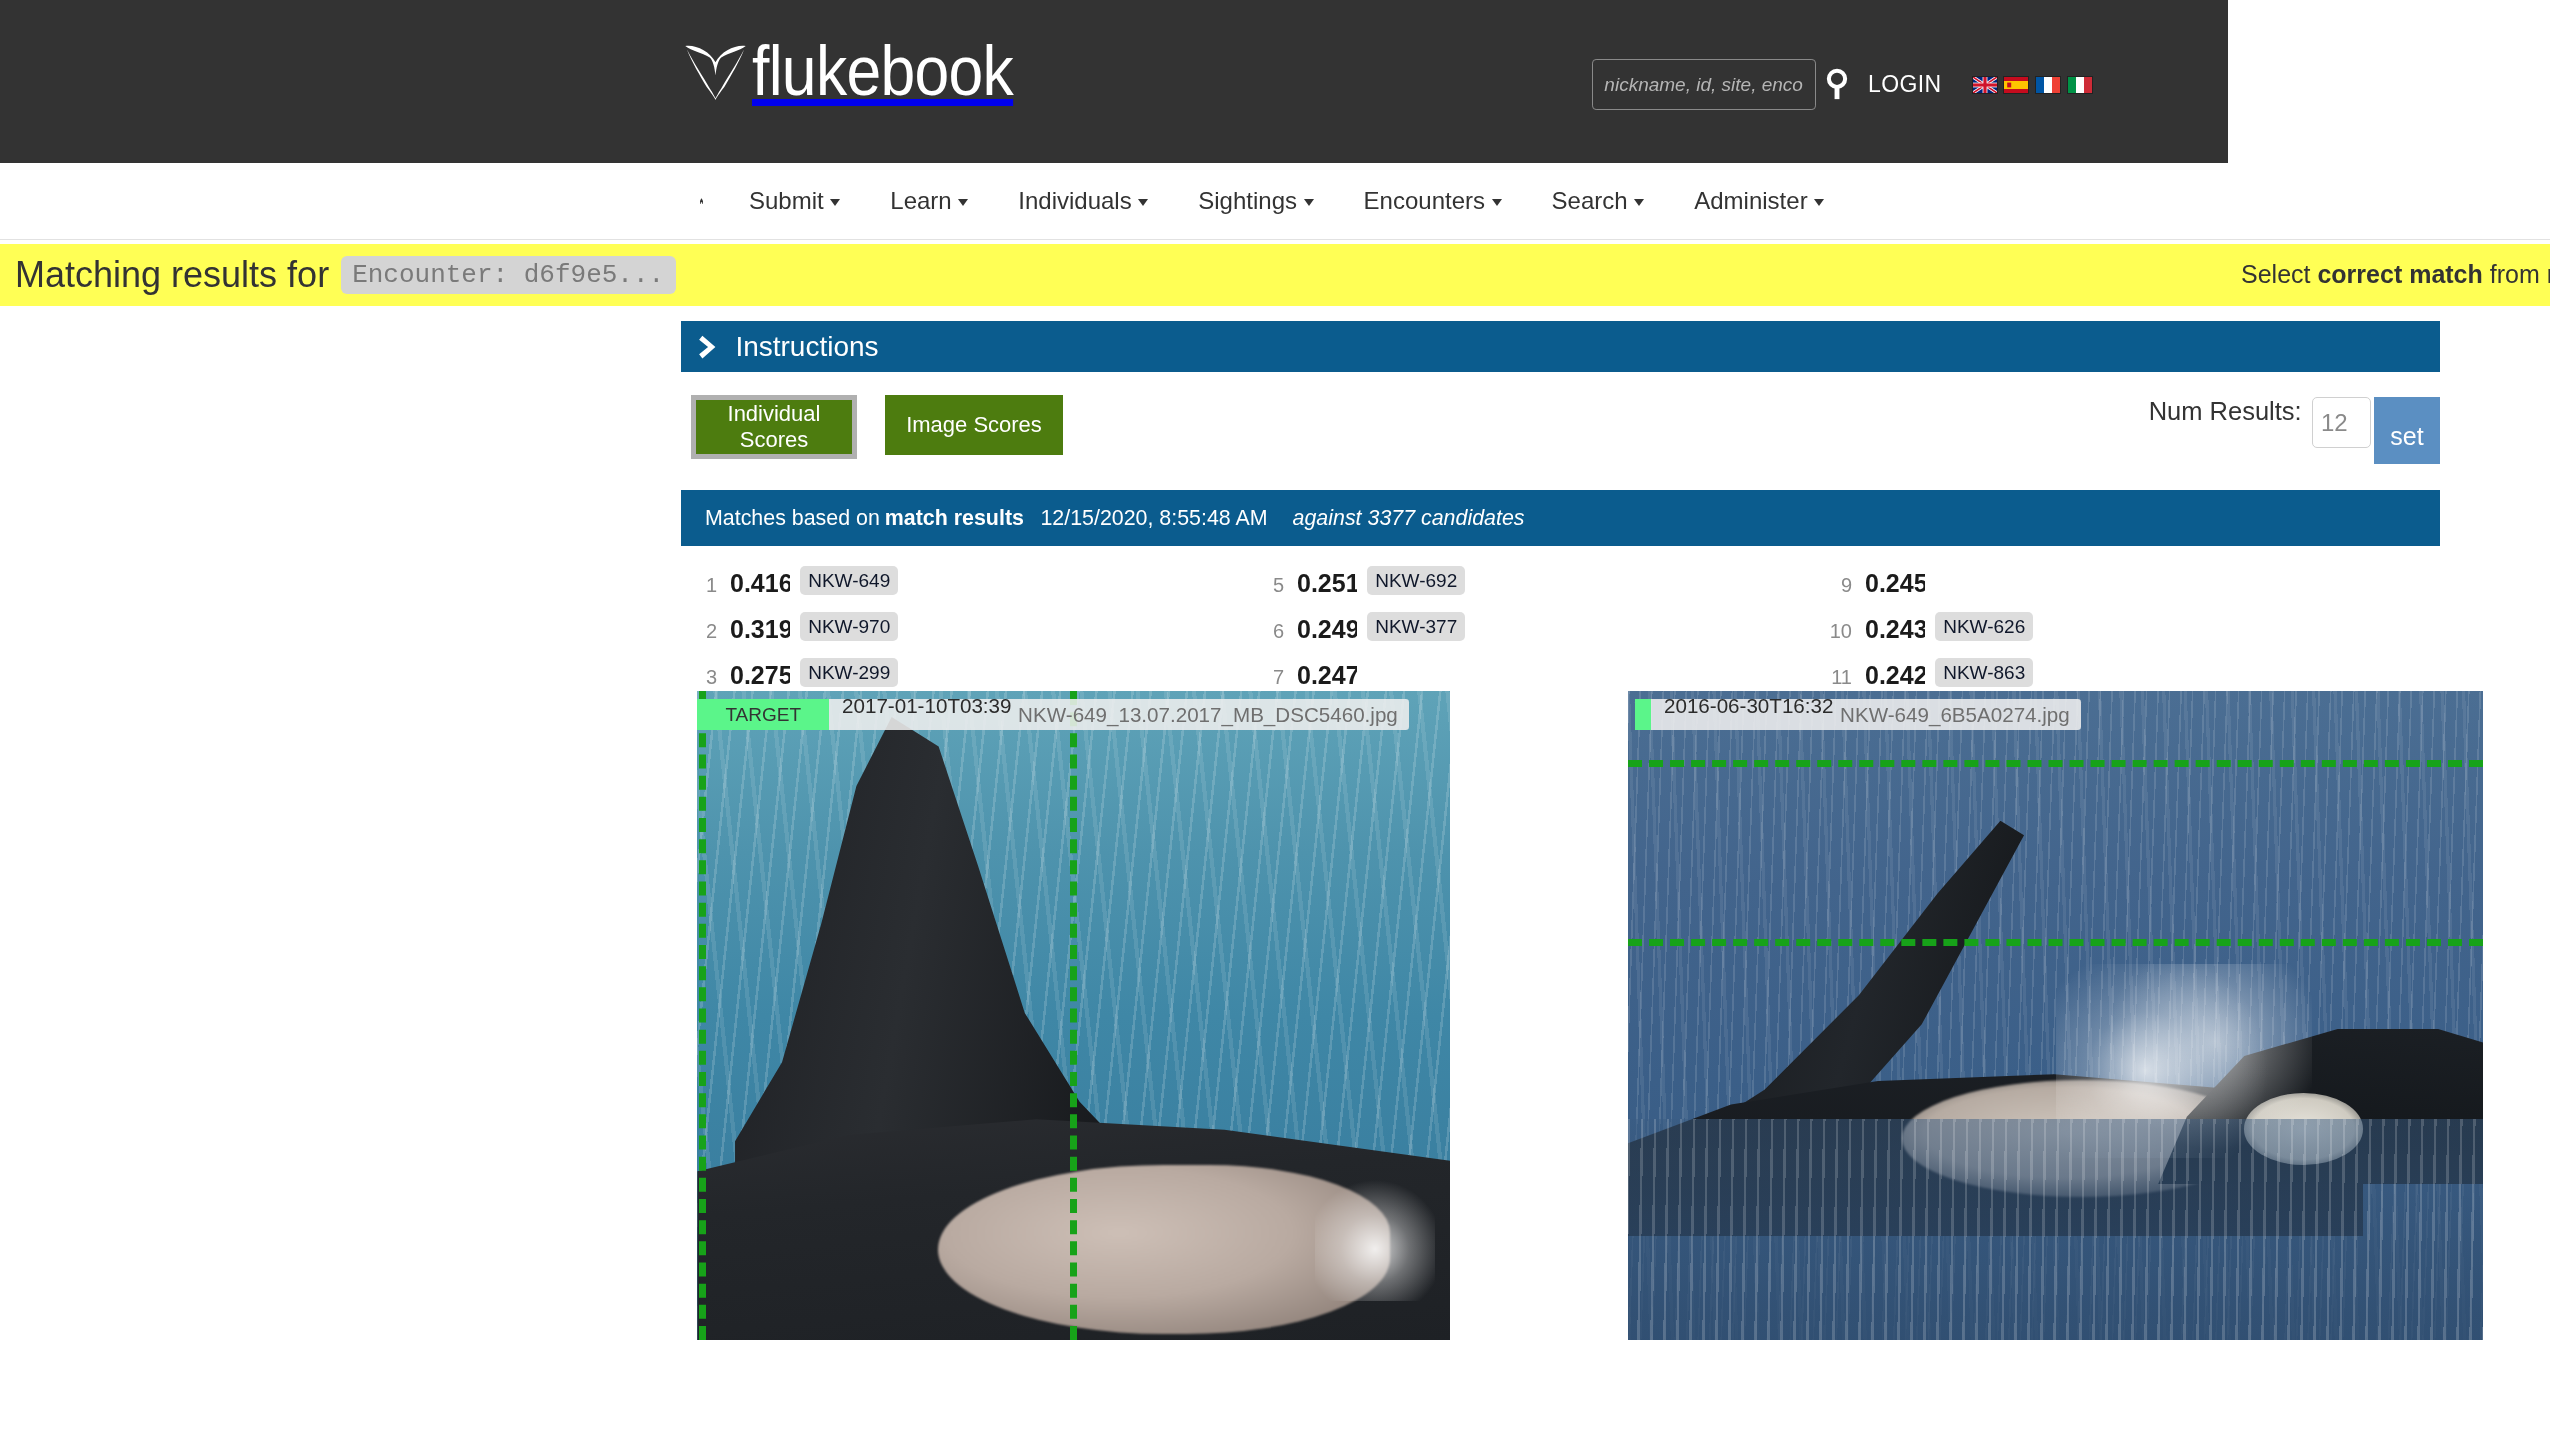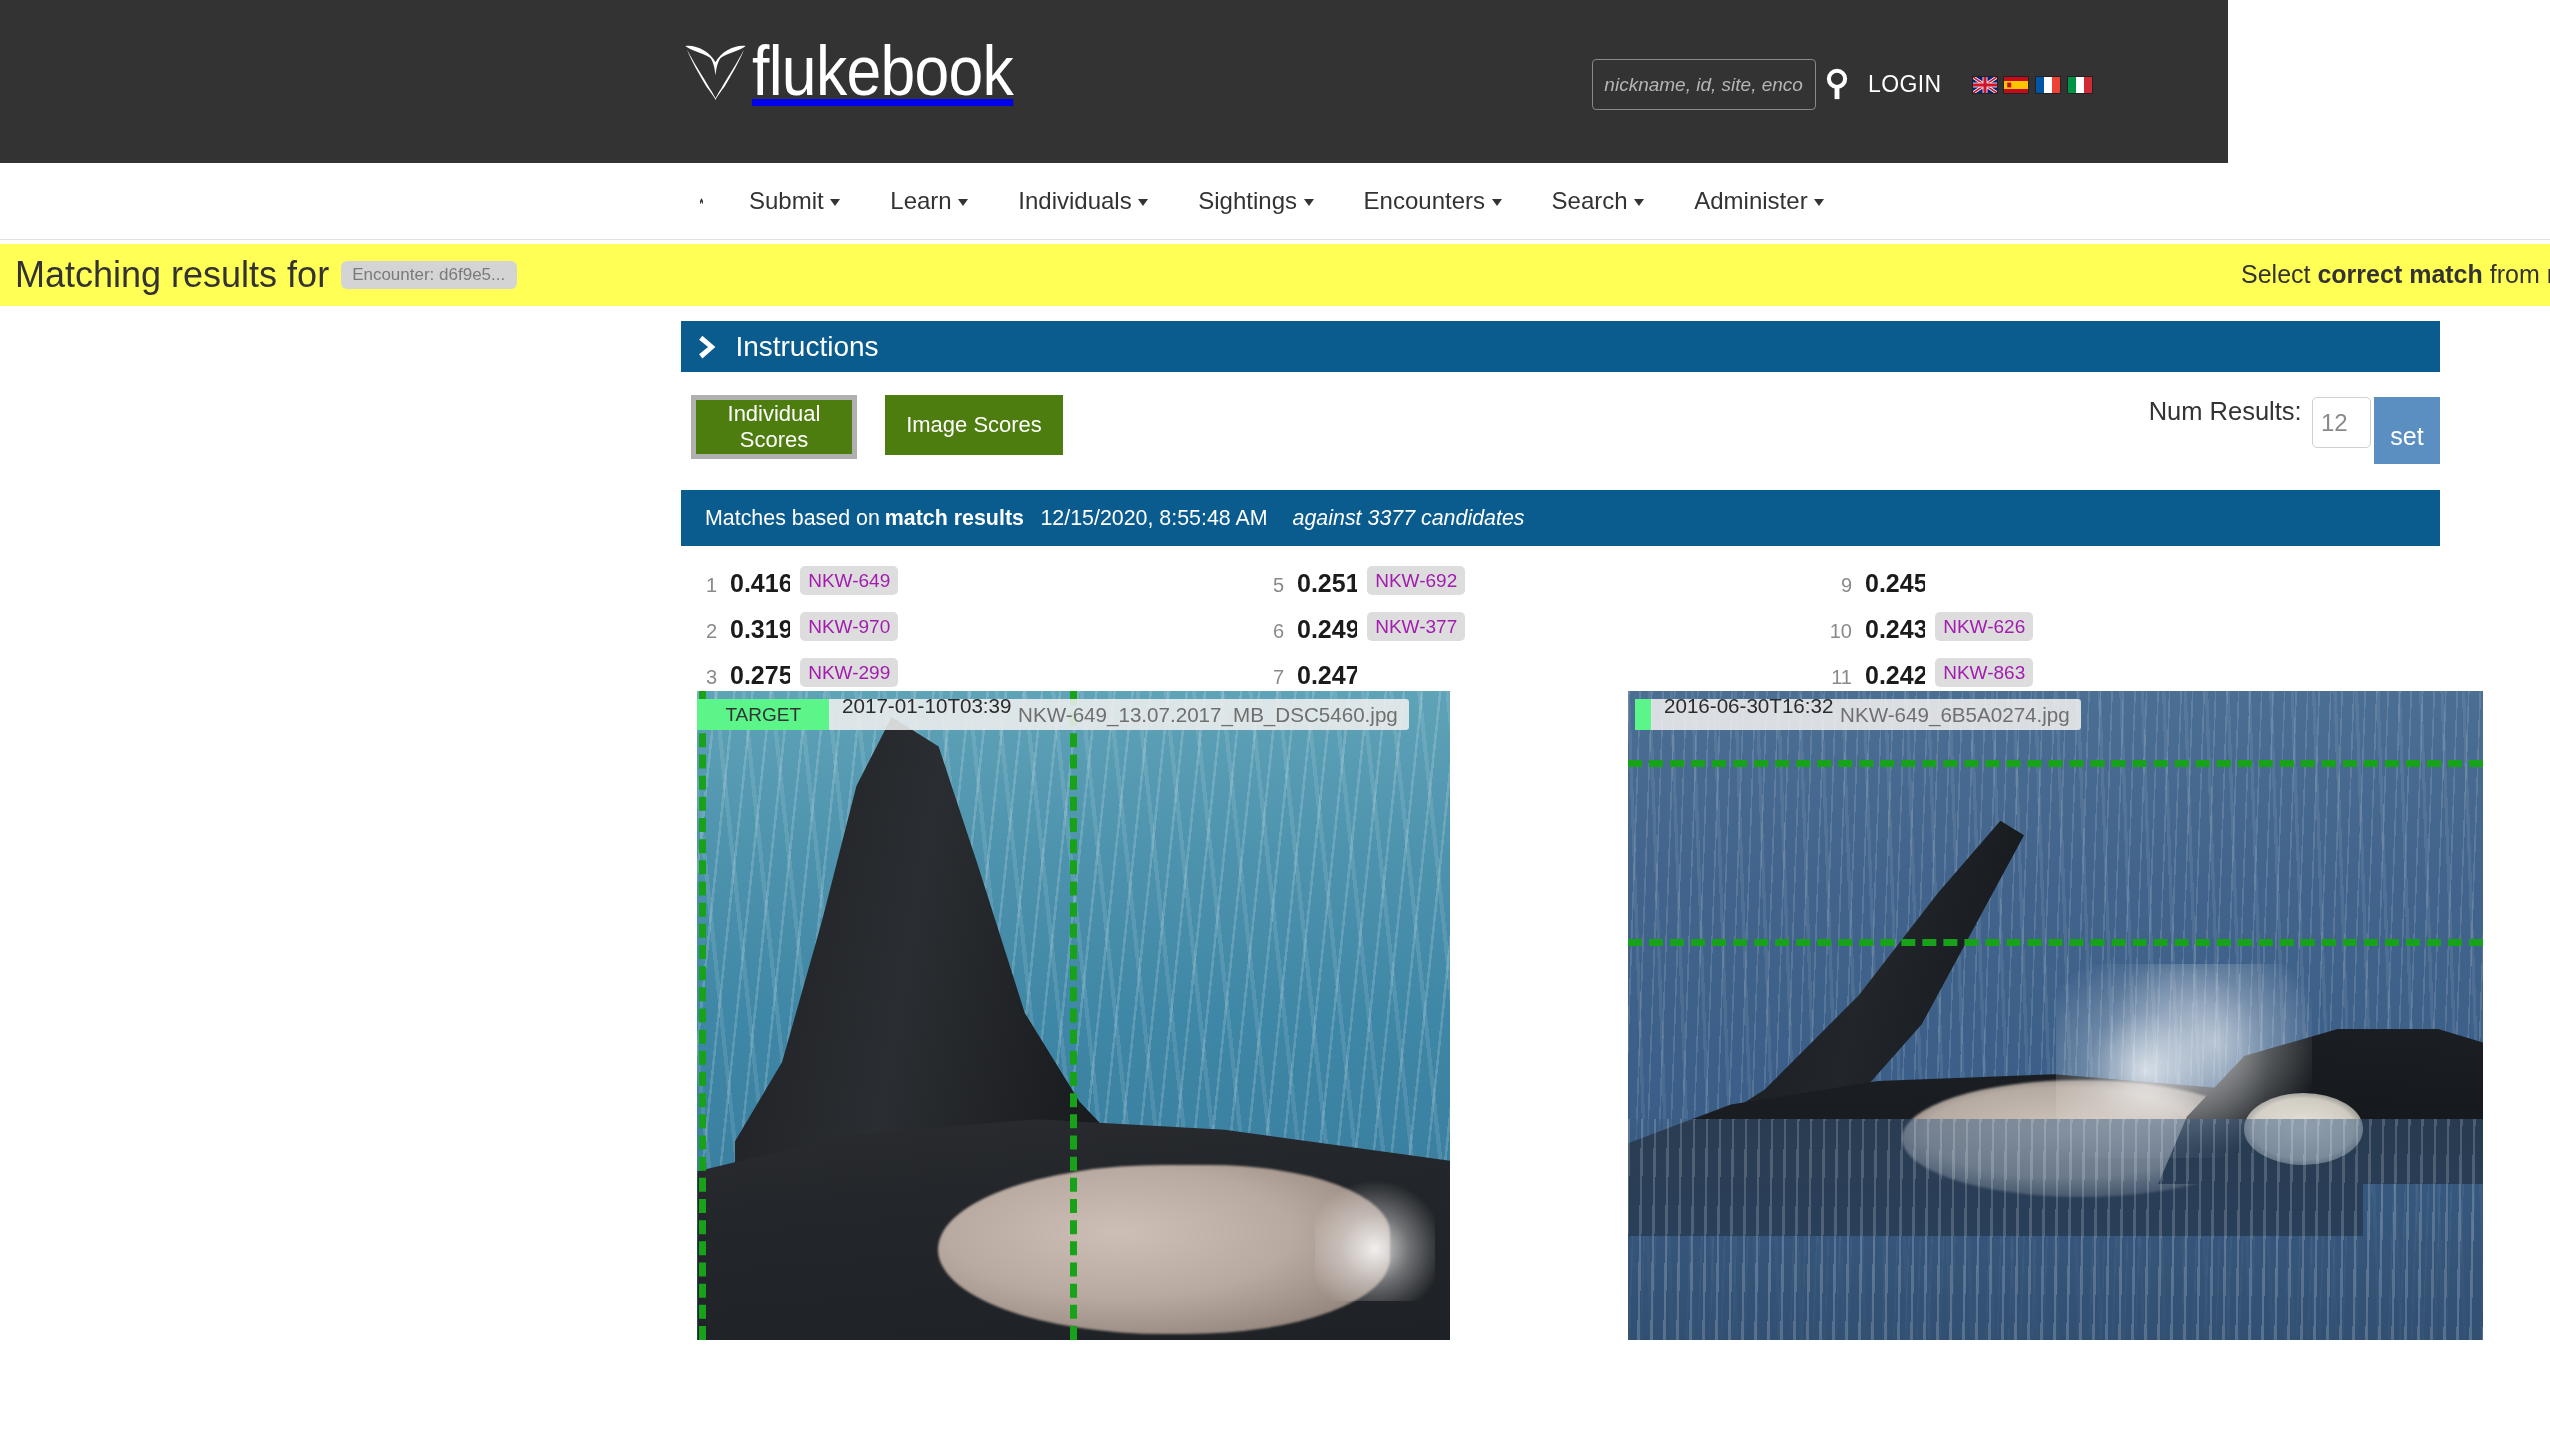--- a/index.html
+++ b/index.html
@@ -87,22 +87,22 @@
   }
   .banner-left {
     position: absolute; left: 15px; display: flex; align-items: center; gap: 11.5px;
   }
   .banner-title {
     font-size: 36px; color: #333333;
     font-family: "Liberation Sans Narrow", "Liberation Sans", sans-serif;
   }
   .banner-chip {
     background: #d4d4d4; color: #7a7a7a;
-    font-size: 17px; padding: 4.1px 11.5px; border-radius: 6px;
-    font-family: Liberation Sans, sans-serif;
+    font-size: 26px; padding: 4.1px 11.5px; border-radius: 6px;
+    font-family: Liberation Mono, monospace;
     white-space: nowrap;
   }
   .banner-right {
     position: absolute; left: 2241px; top: 16.4px;
     font-size: 25px; color: #333333;
     font-family: "Liberation Sans Narrow", "Liberation Sans", sans-serif;
     white-space: nowrap;
   }
   .banner-right b { font-weight: bold; }
 
@@ -189,21 +189,21 @@
     font-family: "Liberation Sans Narrow", "Liberation Sans", sans-serif;
     flex: 0 0 36px;
   }
   .score-val {
     margin-left: 13px; font-size: 25px; font-weight: bold; color: #1b1b1b;
     font-family: "Liberation Sans Narrow", "Liberation Sans", sans-serif;
     width: 60px; overflow: hidden; white-space: nowrap;
     flex: 0 0 60px;
   }
   .id-chip {
-    margin-left: 10px; background: #dddddd; color: #a21caf;
+    margin-left: 10px; background: #dddddd; color: #0f172a;
     font-size: 19px; padding: 3.3px 8.2px; border-radius: 5px;
     font-family: "Liberation Sans Narrow", "Liberation Sans", sans-serif;
     white-space: nowrap; cursor: pointer; align-self: center;
   }
   .id-chip.empty { background: transparent; }
 
   
   .score-col .score-row + .score-row { margin-top: 23px; }
 
   

